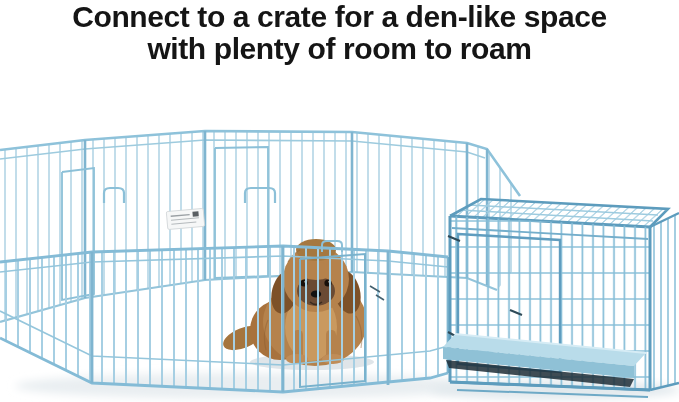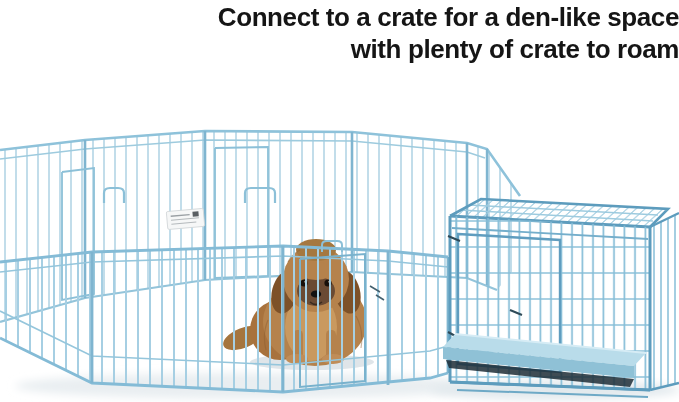--- a/index.html
+++ b/index.html
@@ -1,34 +1,34 @@
 <!DOCTYPE html>
 <html><head>
 <meta charset="utf-8">
 <style>
   html,body{margin:0;padding:0;background:#fff;}
   #frame{
     position:relative;width:679px;height:402px;overflow:hidden;
     background:#ffffff;font-family:"Liberation Sans",sans-serif;
   }
   #headline{
-    position:absolute;top:1px;left:0;width:679px;text-align:right;
-    color:#151515;font-weight:700;font-size:26px;line-height:32px;
+    position:absolute;top:1px;left:0;width:679px;text-align:center;
+    color:#151515;font-weight:700;font-size:30px;line-height:32px;
     letter-spacing:-0.4px;
   }
   #scene{position:absolute;left:0;top:0;width:679px;height:402px;}
 </style>
 </head>
 <body>
 
 <div id="frame">
 
   <div id="headline">
     <div>Connect to a crate for a den-like space</div>
-    <div>with plenty of crate to roam</div>
+    <div>with plenty of room to roam</div>
   </div>
 
   <svg id="scene" viewBox="0 0 679 402" xmlns="http://www.w3.org/2000/svg">
     <defs>
       <pattern id="pw-back" width="11" height="11" patternUnits="userSpaceOnUse">
         <line x1="5" y1="0" x2="5" y2="11" stroke="#aed2e3" stroke-width="1.5"></line>
       </pattern>
       <pattern id="pw-front" width="12" height="12" patternUnits="userSpaceOnUse">
         <line x1="6" y1="0" x2="6" y2="12" stroke="#a6cfe3" stroke-width="2"></line>
       </pattern>

